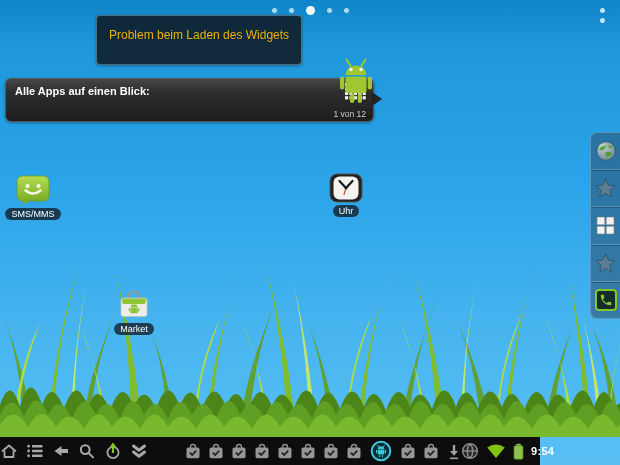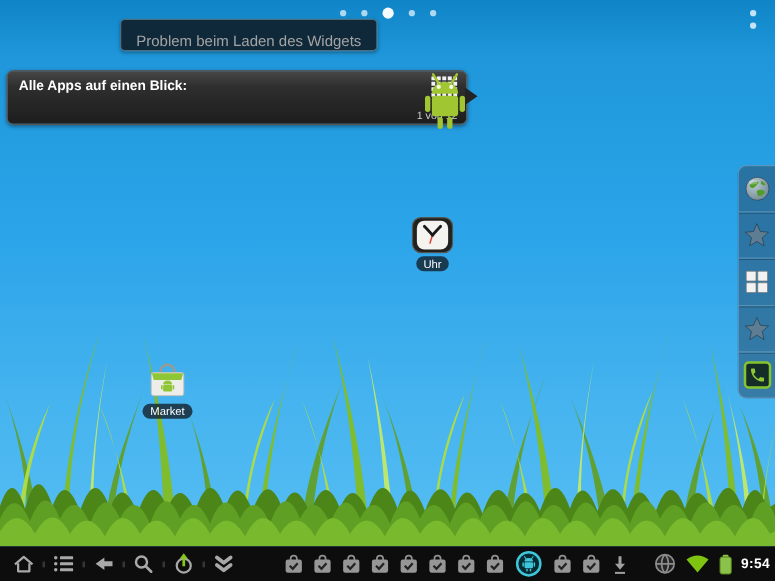--- a/index.html
+++ b/index.html
@@ -6,34 +6,34 @@
   .screen{
     position:relative;width:620px;height:465px;overflow:hidden;
     font-family:"Liberation Sans",sans-serif;
     background:linear-gradient(180deg,#0f85c7 0%,#1f97da 10%,#2ba4e9 40%,#46b4ef 70%,#5ac0f4 100%);
   }
   svg{display:block;}
   
   .grass{position:absolute;left:0;bottom:28px;width:620px;height:180px;}
   
   .toast{
-    position:absolute;left:96px;top:15px;height:24px;display:flex;align-items:flex-end;
-    padding:0 12px;background:rgba(15,33,46,.93);border:1px solid rgba(125,165,190,.55);
-    border-radius:4px;color:#a3a3a3;font-size:12px;white-space:nowrap;
+    position:absolute;left:96px;top:15px;height:24px;display:flex;align-items:flex-start;
+    padding:12px 12px;background:rgba(15,33,46,.93);border:1px solid rgba(125,165,190,.55);
+    border-radius:4px;color:#eab308;font-size:12px;white-space:nowrap;
     box-shadow:0 1px 3px rgba(0,0,0,.35);
   }
   
   .page-dots{position:absolute;left:272px;top:3px;height:14px;display:flex;align-items:center;gap:12px;}
   .pdot{width:5px;height:5px;border-radius:50%;background:rgba(225,243,252,.75);}
   .pdot.active{width:9px;height:9px;background:#f4fbff;}
   .overflow-dots{position:absolute;left:600px;top:8px;display:flex;flex-direction:column;gap:5px;}
   .odot{width:5px;height:5px;border-radius:50%;background:rgba(228,243,252,.85);}
   
   .bubble{
-    position:absolute;left:5px;top:56px;width:302px;height:32px;
+    position:absolute;left:5px;top:78px;width:302px;height:32px;
     padding:5px 56px 5px 9px;border-radius:6px;
     background:linear-gradient(180deg,#474747 0%,#2e2e2e 30%,#1d1d1d 100%);
     border:1px solid #575757;color:#fff;box-shadow:0 1px 3px rgba(0,0,0,.35);
   }
   .bubble .title{font-size:11px;font-weight:bold;line-height:15px;}
   .bubble .body{font-size:11px;line-height:15px;color:#e9e9e9;}
   .bubble .arrow{
     position:absolute;right:-9px;top:13px;width:0;height:0;
     border-top:7px solid transparent;border-bottom:7px solid transparent;
     border-left:10px solid #232323;
@@ -58,21 +58,21 @@
     border-radius:7px 0 0 7px;display:flex;flex-direction:column;box-sizing:border-box;
   }
   .sidebar .cell{flex:1;display:flex;align-items:center;justify-content:center;}
   .sidebar .cell + .cell{border-top:1px solid rgba(255,255,255,.18);box-shadow:inset 0 1px 0 rgba(0,0,0,.25);}
   .phone-btn{
     width:22px;height:22px;border:2px solid #86c42e;border-radius:4px;background:rgba(12,26,10,.8);
     display:flex;align-items:center;justify-content:center;box-sizing:border-box;
   }
   
   .taskbar{
-    position:absolute;left:0;bottom:0;width:620px;height:28px;background:#0d0d0d;
+    position:absolute;left:0;bottom:0;width:540px;height:28px;background:#0d0d0d;
     display:flex;align-items:center;
   }
   .nav-ico{width:22px;height:18px;display:flex;align-items:center;justify-content:center;}
   .nav-sep{width:2px;height:5px;background:#363636;border-radius:1px;margin:0 4px;}
   .notif{display:flex;align-items:center;gap:9px;margin-left:38px;}
   .notif .bag{display:flex;}
   .status{margin-left:auto;display:flex;align-items:center;gap:7px;padding-right:4px;}
   .time{font-size:11px;font-weight:bold;color:#fff;letter-spacing:.3px;}
 </style>
 </head>
@@ -183,20 +183,38 @@
         <rect x="3" y="18.5" width="4.3" height="13" rx="2.1"></rect>
         <rect x="30.7" y="18.5" width="4.3" height="13" rx="2.1"></rect>
         <rect x="13" y="35.5" width="4.3" height="9.5" rx="2.1"></rect>
         <rect x="20.7" y="35.5" width="4.3" height="9.5" rx="2.1"></rect>
       </g>
       <circle cx="14" cy="11.5" r="1.7" fill="#f4f9e8"></circle>
       <circle cx="24" cy="11.5" r="1.7" fill="#f4f9e8"></circle>
     </svg>
   </span>
 
+  <div class="shortcut sc-sms">
+    <span>
+      <svg width="34" height="31" viewBox="0 0 34 31">
+        <defs>
+            <linearGradient id="smsg" x1="0" y1="0" x2="0" y2="1">
+              <stop offset="0" stop-color="#b4dc52"></stop>
+              <stop offset="1" stop-color="#7aad28"></stop>
+            </linearGradient>
+          </defs>
+        <rect x="1" y="1" width="32" height="25" rx="5.5" fill="url(#smsg)" stroke="#6a9a22" stroke-width="0.8"></rect>
+        <polygon points="7,25 7,30.5 14.5,25" fill="#7aad28"></polygon>
+        <circle cx="11.5" cy="11" r="2.1" fill="#f4f9e8"></circle>
+        <circle cx="22.5" cy="11" r="2.1" fill="#f4f9e8"></circle>
+        <path d="M9.5 15.5 Q17 21.5 24.5 15.5" stroke="#f4f9e8" stroke-width="2.6" fill="none" stroke-linecap="round"></path>
+      </svg>
+    </span>
+    <span class="label">SMS/MMS</span>
+  </div>
 
 
   <div class="shortcut sc-uhr">
     <span>
       <svg width="34" height="30" viewBox="0 0 34 30">
         <rect x="1" y="1" width="32" height="28" rx="7" fill="#21211f" stroke="#55554f" stroke-width="1"></rect>
         <rect x="4.5" y="3.5" width="25" height="23" rx="6" fill="#f5f3ef"></rect>
         <g stroke="#1a1a1a" stroke-width="2.2" stroke-linecap="round">
           <line x1="17" y1="15" x2="10.5" y2="8"></line>
           <line x1="17" y1="15" x2="23.5" y2="8"></line>

